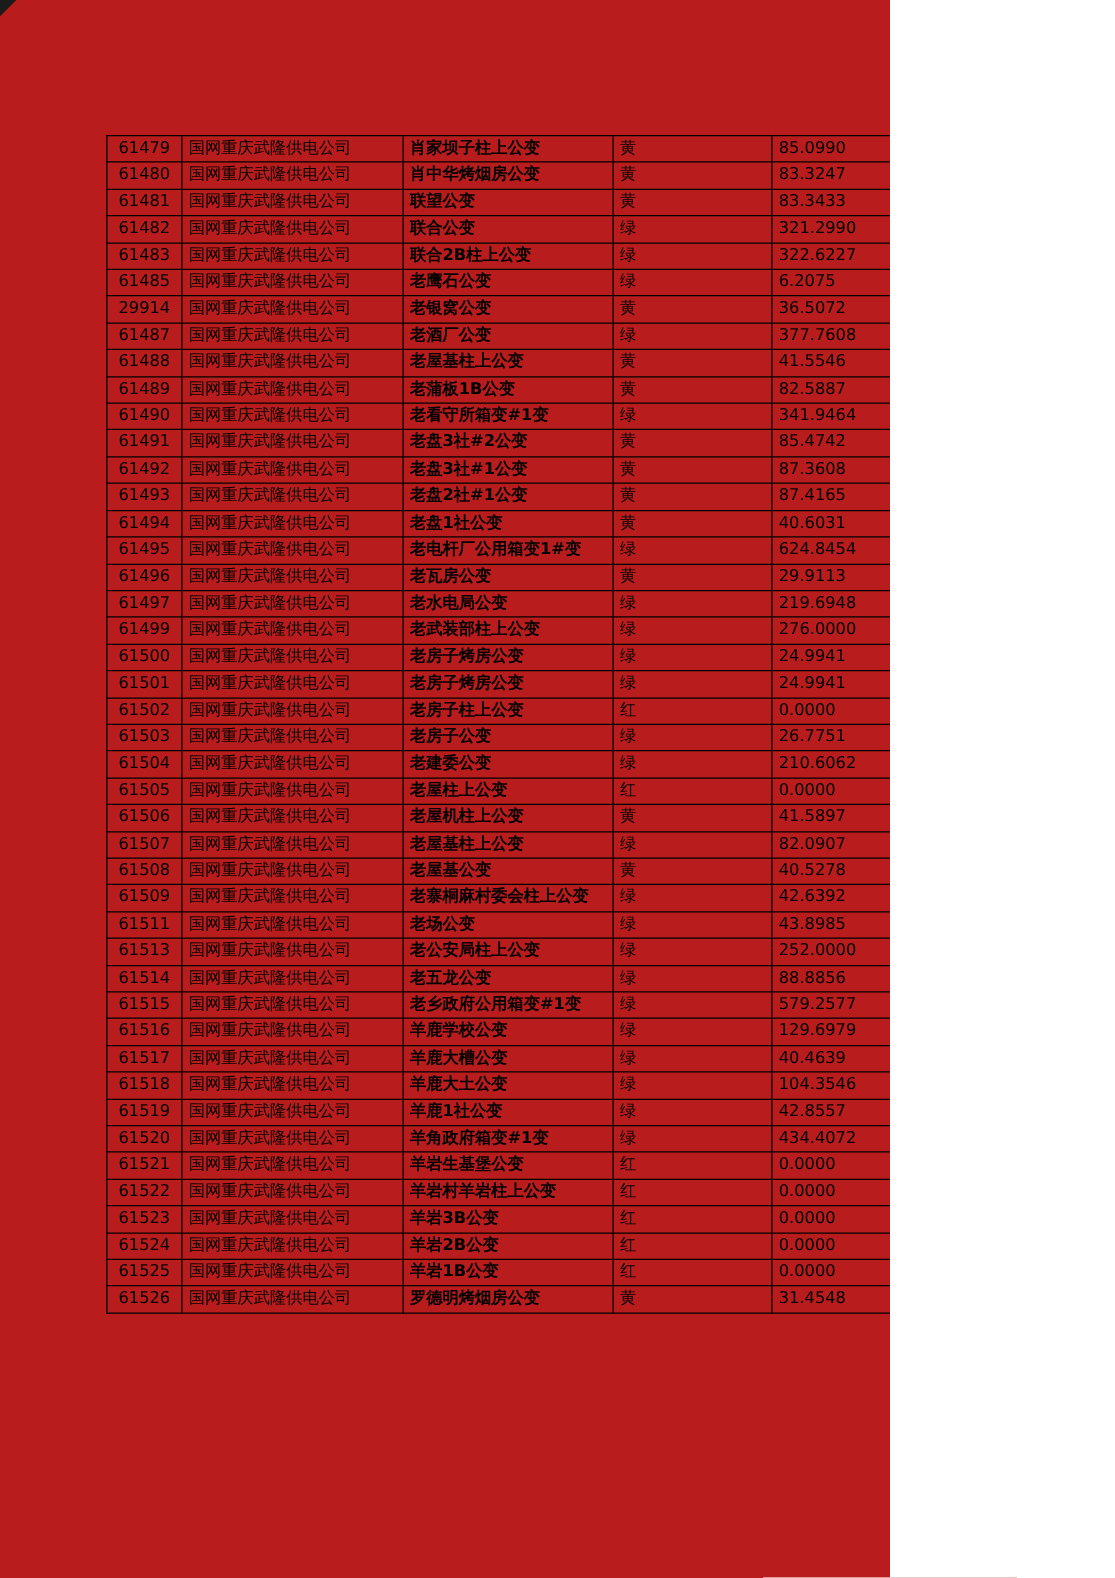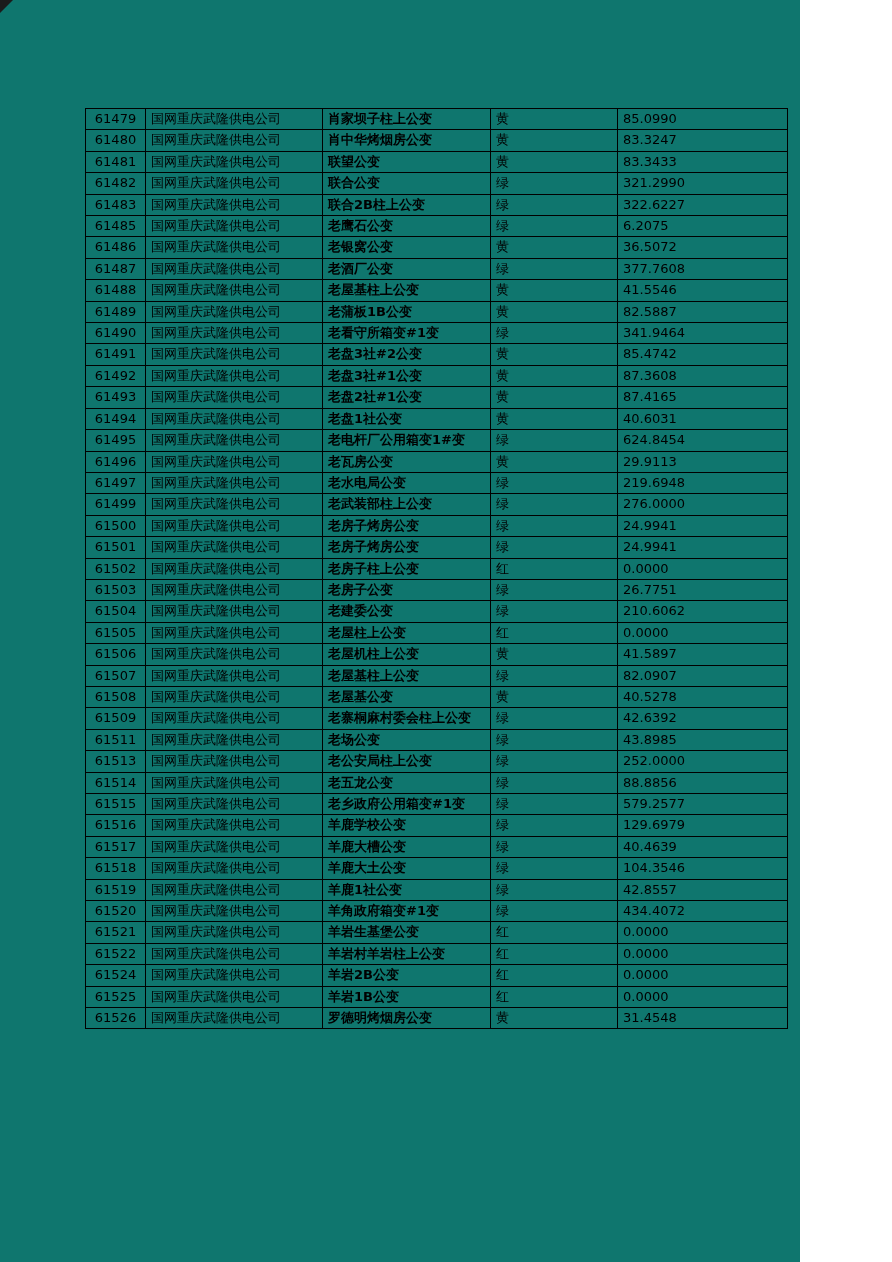--- a/index.html
+++ b/index.html
@@ -2,23 +2,23 @@
 <html><head>
 <meta charset="utf-8">
 <style>
   html, body {
     margin: 0;
     padding: 0;
     background: #ffffff;
   }
   .page {
     position: relative;
-    width: 800px;
+    width: 712px;
     height: 1262px;
-    background: #0f766e;
+    background: #b91c1c;
     overflow: hidden;
     font-family: "DejaVu Sans", sans-serif;
   }
   .corner-mark {
     position: absolute;
     top: 0;
     left: 0;
     width: 0;
     height: 0;
     border-top: 13px solid #1b1b1b;
@@ -112,21 +112,21 @@
           <td class="c-value">322.6227</td>
         </tr>
         <tr>
           <td class="c-id">61485</td>
           <td class="c-company">国网重庆武隆供电公司</td>
           <td class="c-name">老鹰石公变</td>
           <td class="c-status">绿</td>
           <td class="c-value">6.2075</td>
         </tr>
         <tr>
-          <td class="c-id">61486</td>
+          <td class="c-id">29914</td>
           <td class="c-company">国网重庆武隆供电公司</td>
           <td class="c-name">老银窝公变</td>
           <td class="c-status">黄</td>
           <td class="c-value">36.5072</td>
         </tr>
         <tr>
           <td class="c-id">61487</td>
           <td class="c-company">国网重庆武隆供电公司</td>
           <td class="c-name">老酒厂公变</td>
           <td class="c-status">绿</td>
@@ -346,20 +346,27 @@
           <td class="c-id">61521</td>
           <td class="c-company">国网重庆武隆供电公司</td>
           <td class="c-name">羊岩生基堡公变</td>
           <td class="c-status">红</td>
           <td class="c-value">0.0000</td>
         </tr>
         <tr>
           <td class="c-id">61522</td>
           <td class="c-company">国网重庆武隆供电公司</td>
           <td class="c-name">羊岩村羊岩柱上公变</td>
+          <td class="c-status">红</td>
+          <td class="c-value">0.0000</td>
+        </tr>
+        <tr>
+          <td class="c-id">61523</td>
+          <td class="c-company">国网重庆武隆供电公司</td>
+          <td class="c-name">羊岩3B公变</td>
           <td class="c-status">红</td>
           <td class="c-value">0.0000</td>
         </tr>
         <tr>
           <td class="c-id">61524</td>
           <td class="c-company">国网重庆武隆供电公司</td>
           <td class="c-name">羊岩2B公变</td>
           <td class="c-status">红</td>
           <td class="c-value">0.0000</td>
         </tr>

